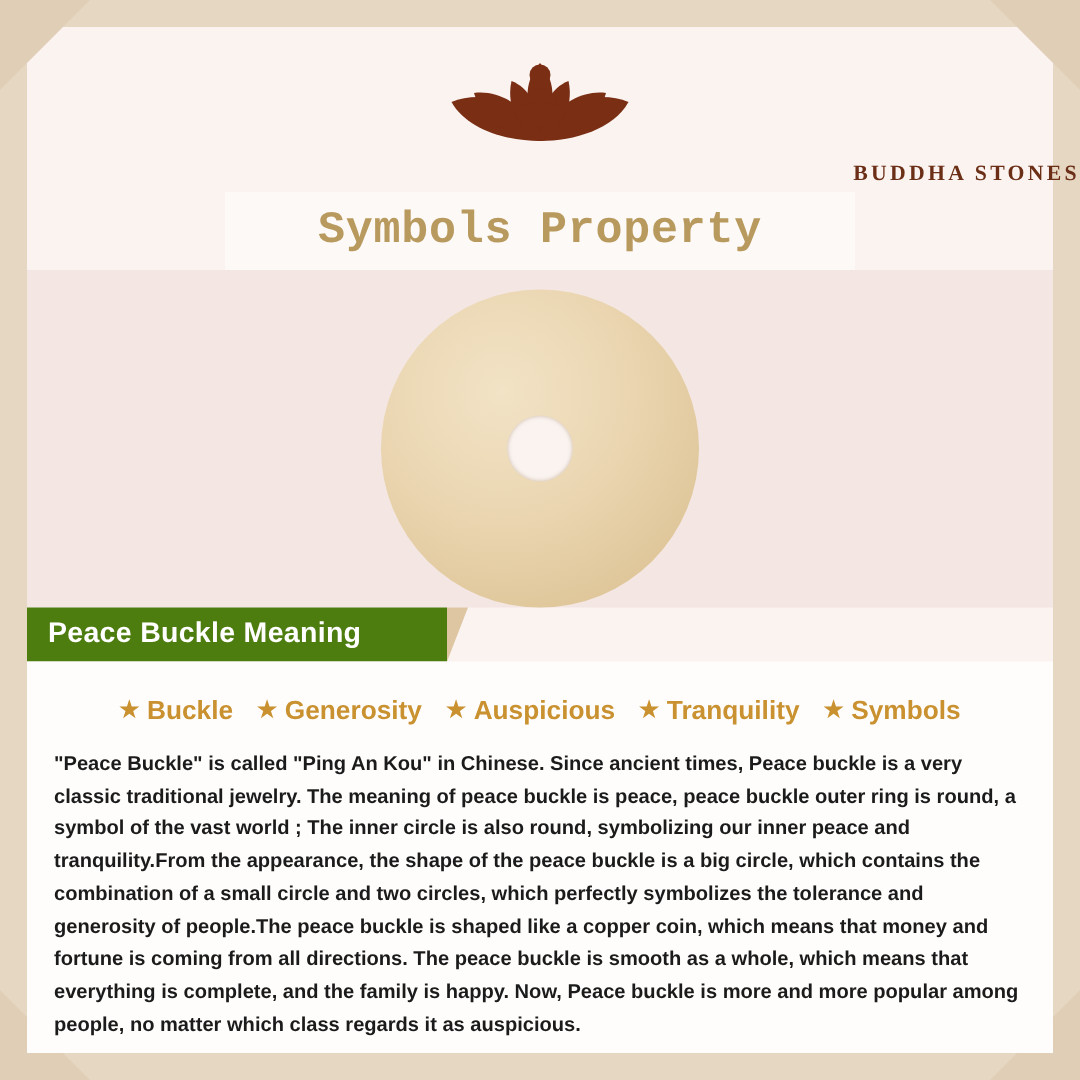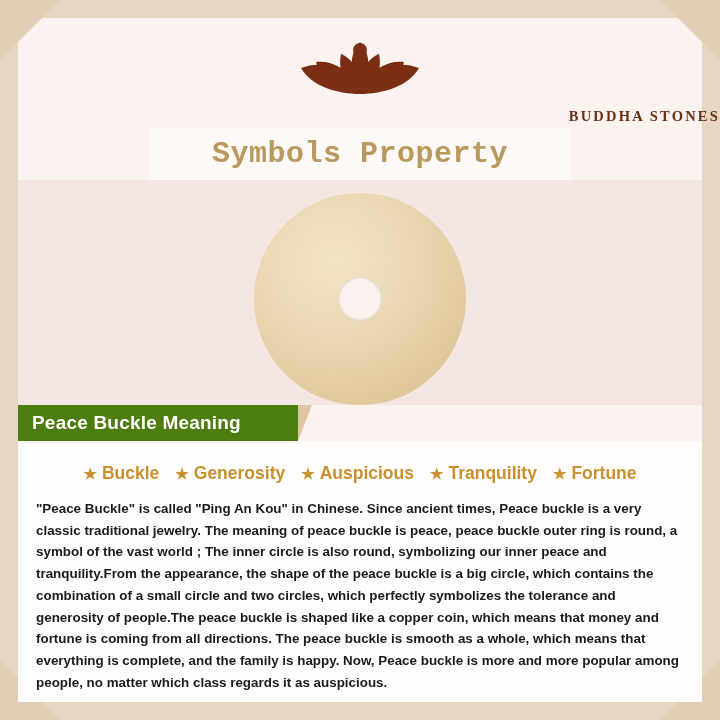--- a/index.html
+++ b/index.html
@@ -236,20 +236,20 @@
       <span class="kw">
         <span class="star">★</span>
         <span>Auspicious</span>
       </span>
       <span class="kw">
         <span class="star">★</span>
         <span>Tranquility</span>
       </span>
       <span class="kw">
         <span class="star">★</span>
-        <span>Fortune</span>
+        <span>Symbols</span>
       </span>
     </div>
 
     <p class="body-text">"Peace Buckle" is called "Ping An Kou" in Chinese. Since ancient times, Peace buckle is a very classic traditional jewelry. The meaning of peace buckle is peace, peace buckle outer ring is round, a symbol of the vast world ; The inner circle is also round, symbolizing our inner peace and tranquility.From the appearance, the shape of the peace buckle is a big circle, which contains the combination of a small circle and two circles, which perfectly symbolizes the tolerance and generosity of people.The peace buckle is shaped like a copper coin, which means that money and fortune is coming from all directions. The peace buckle is smooth as a whole, which means that everything is complete, and the family is happy. Now, Peace buckle is more and more popular among people, no matter which class regards it as auspicious.</p>
   </div>
 
 </div>
 
 </body></html>

